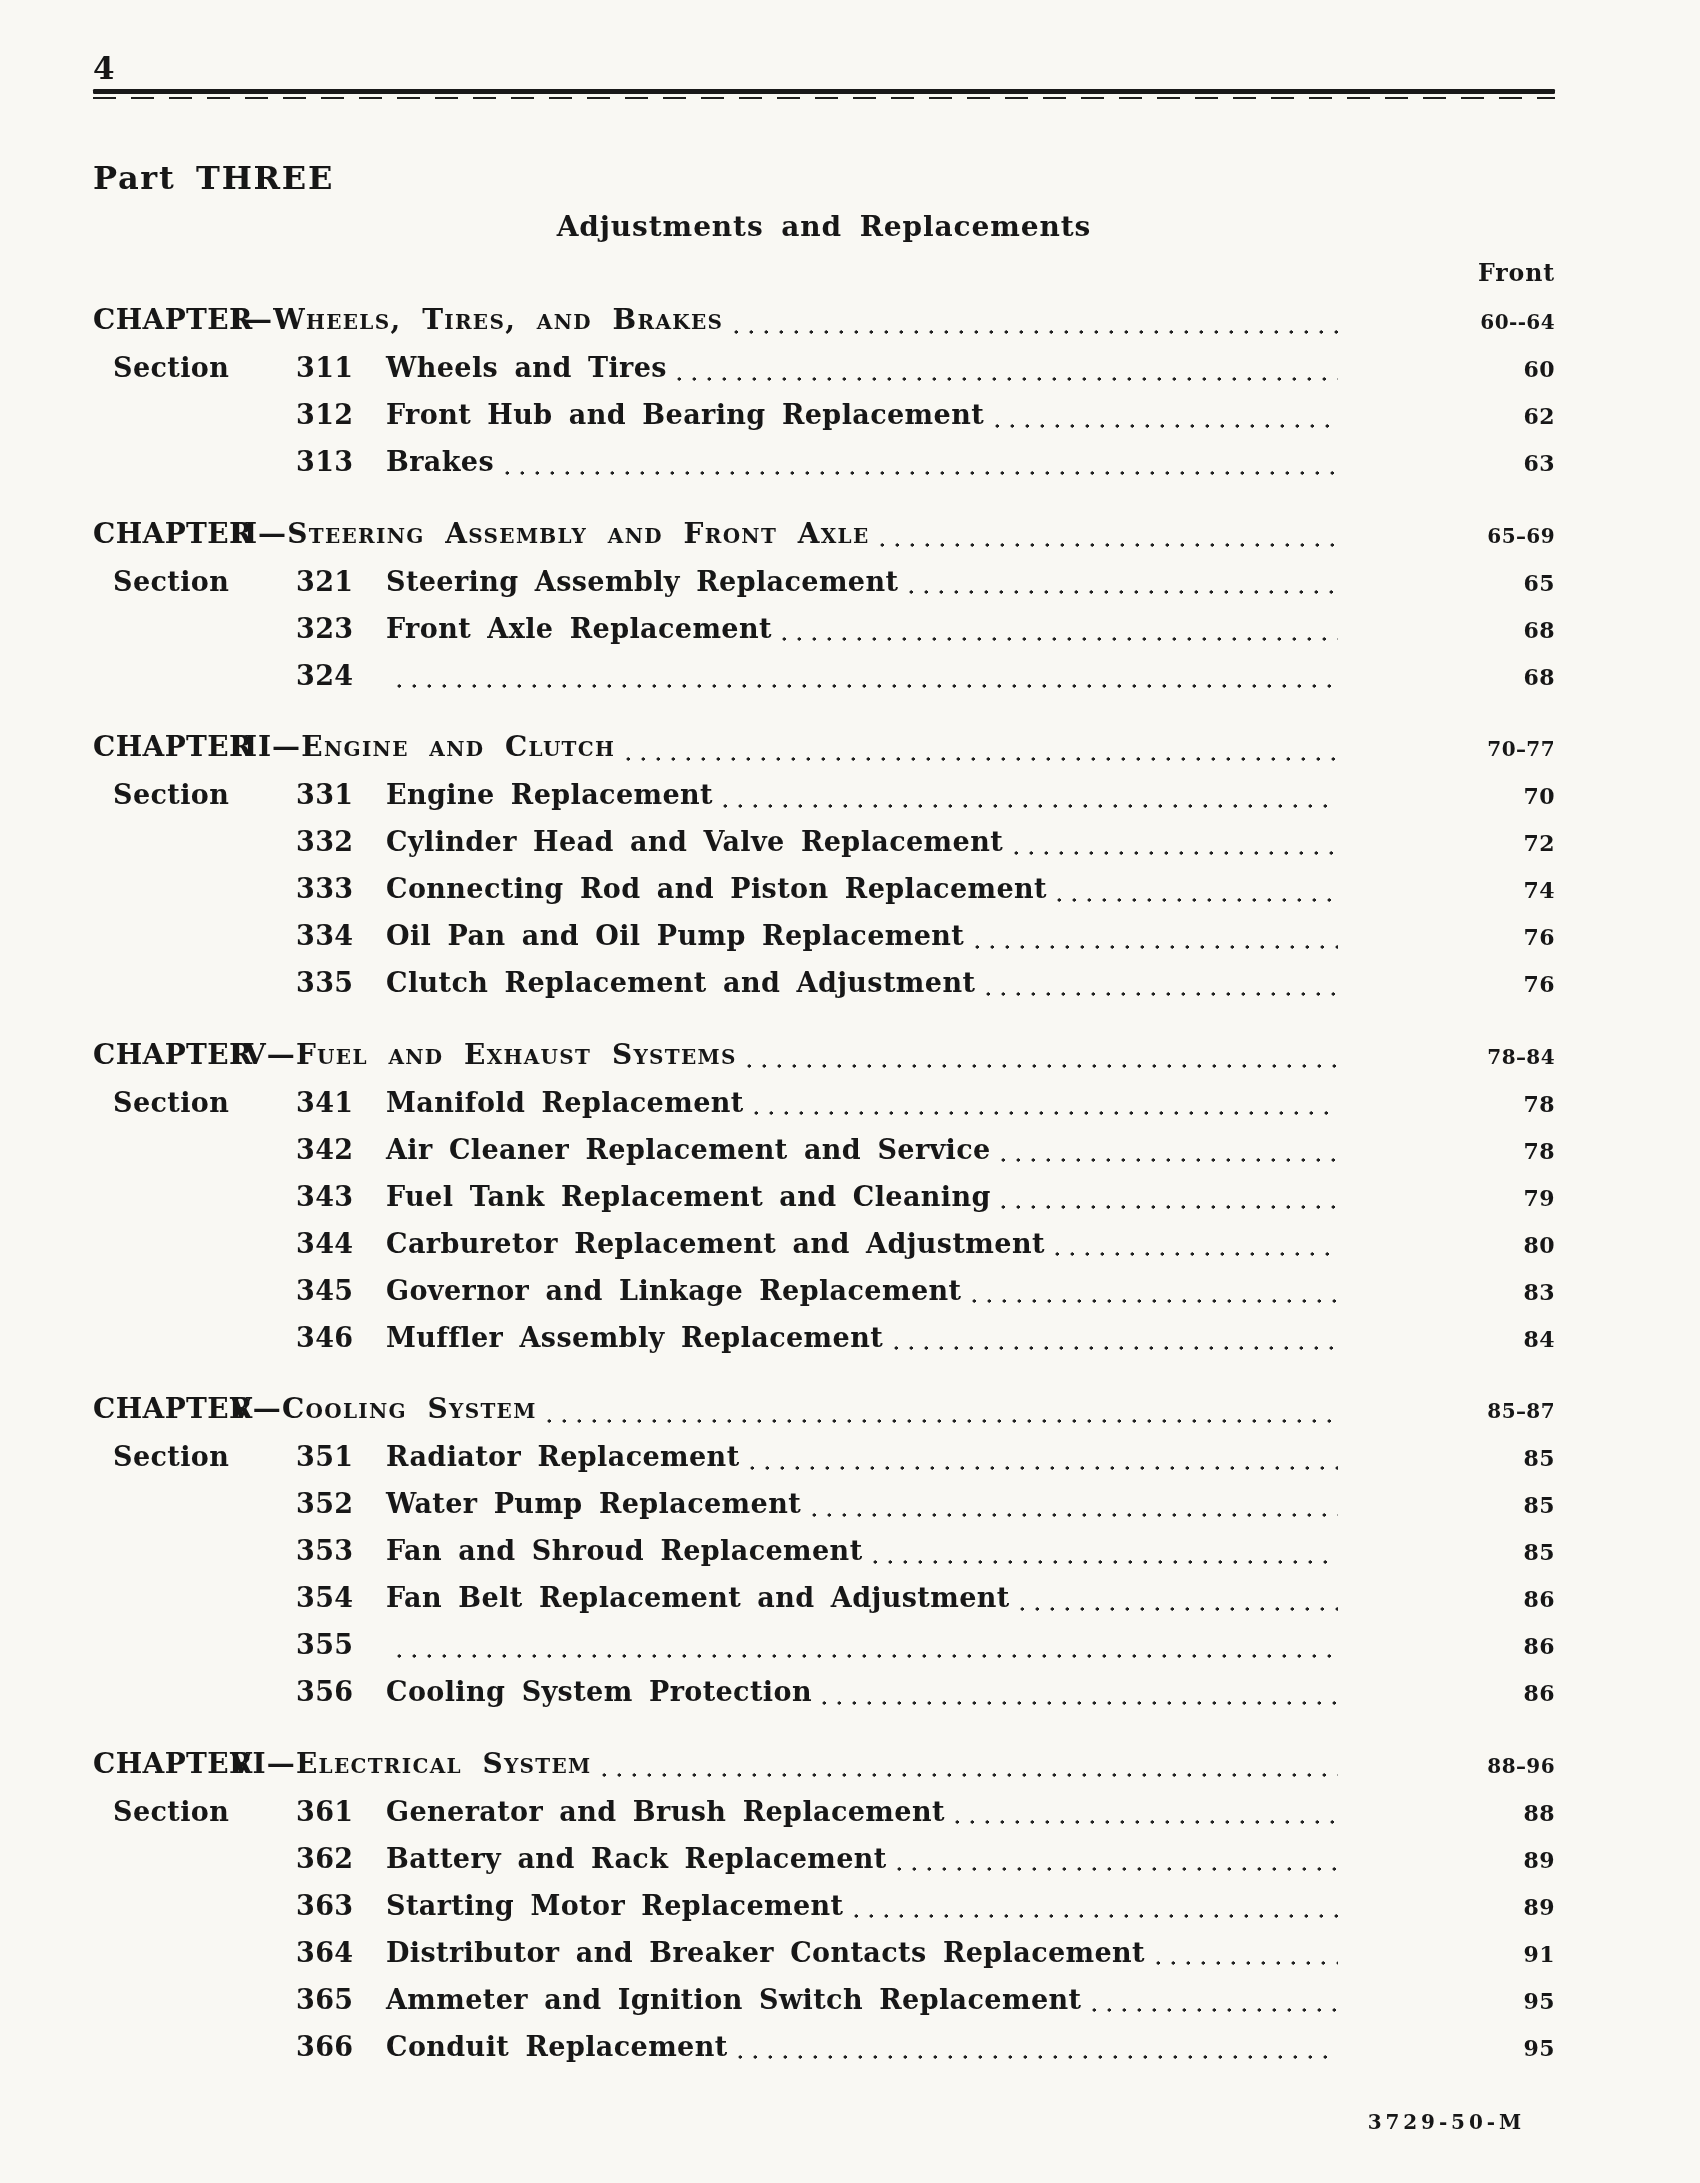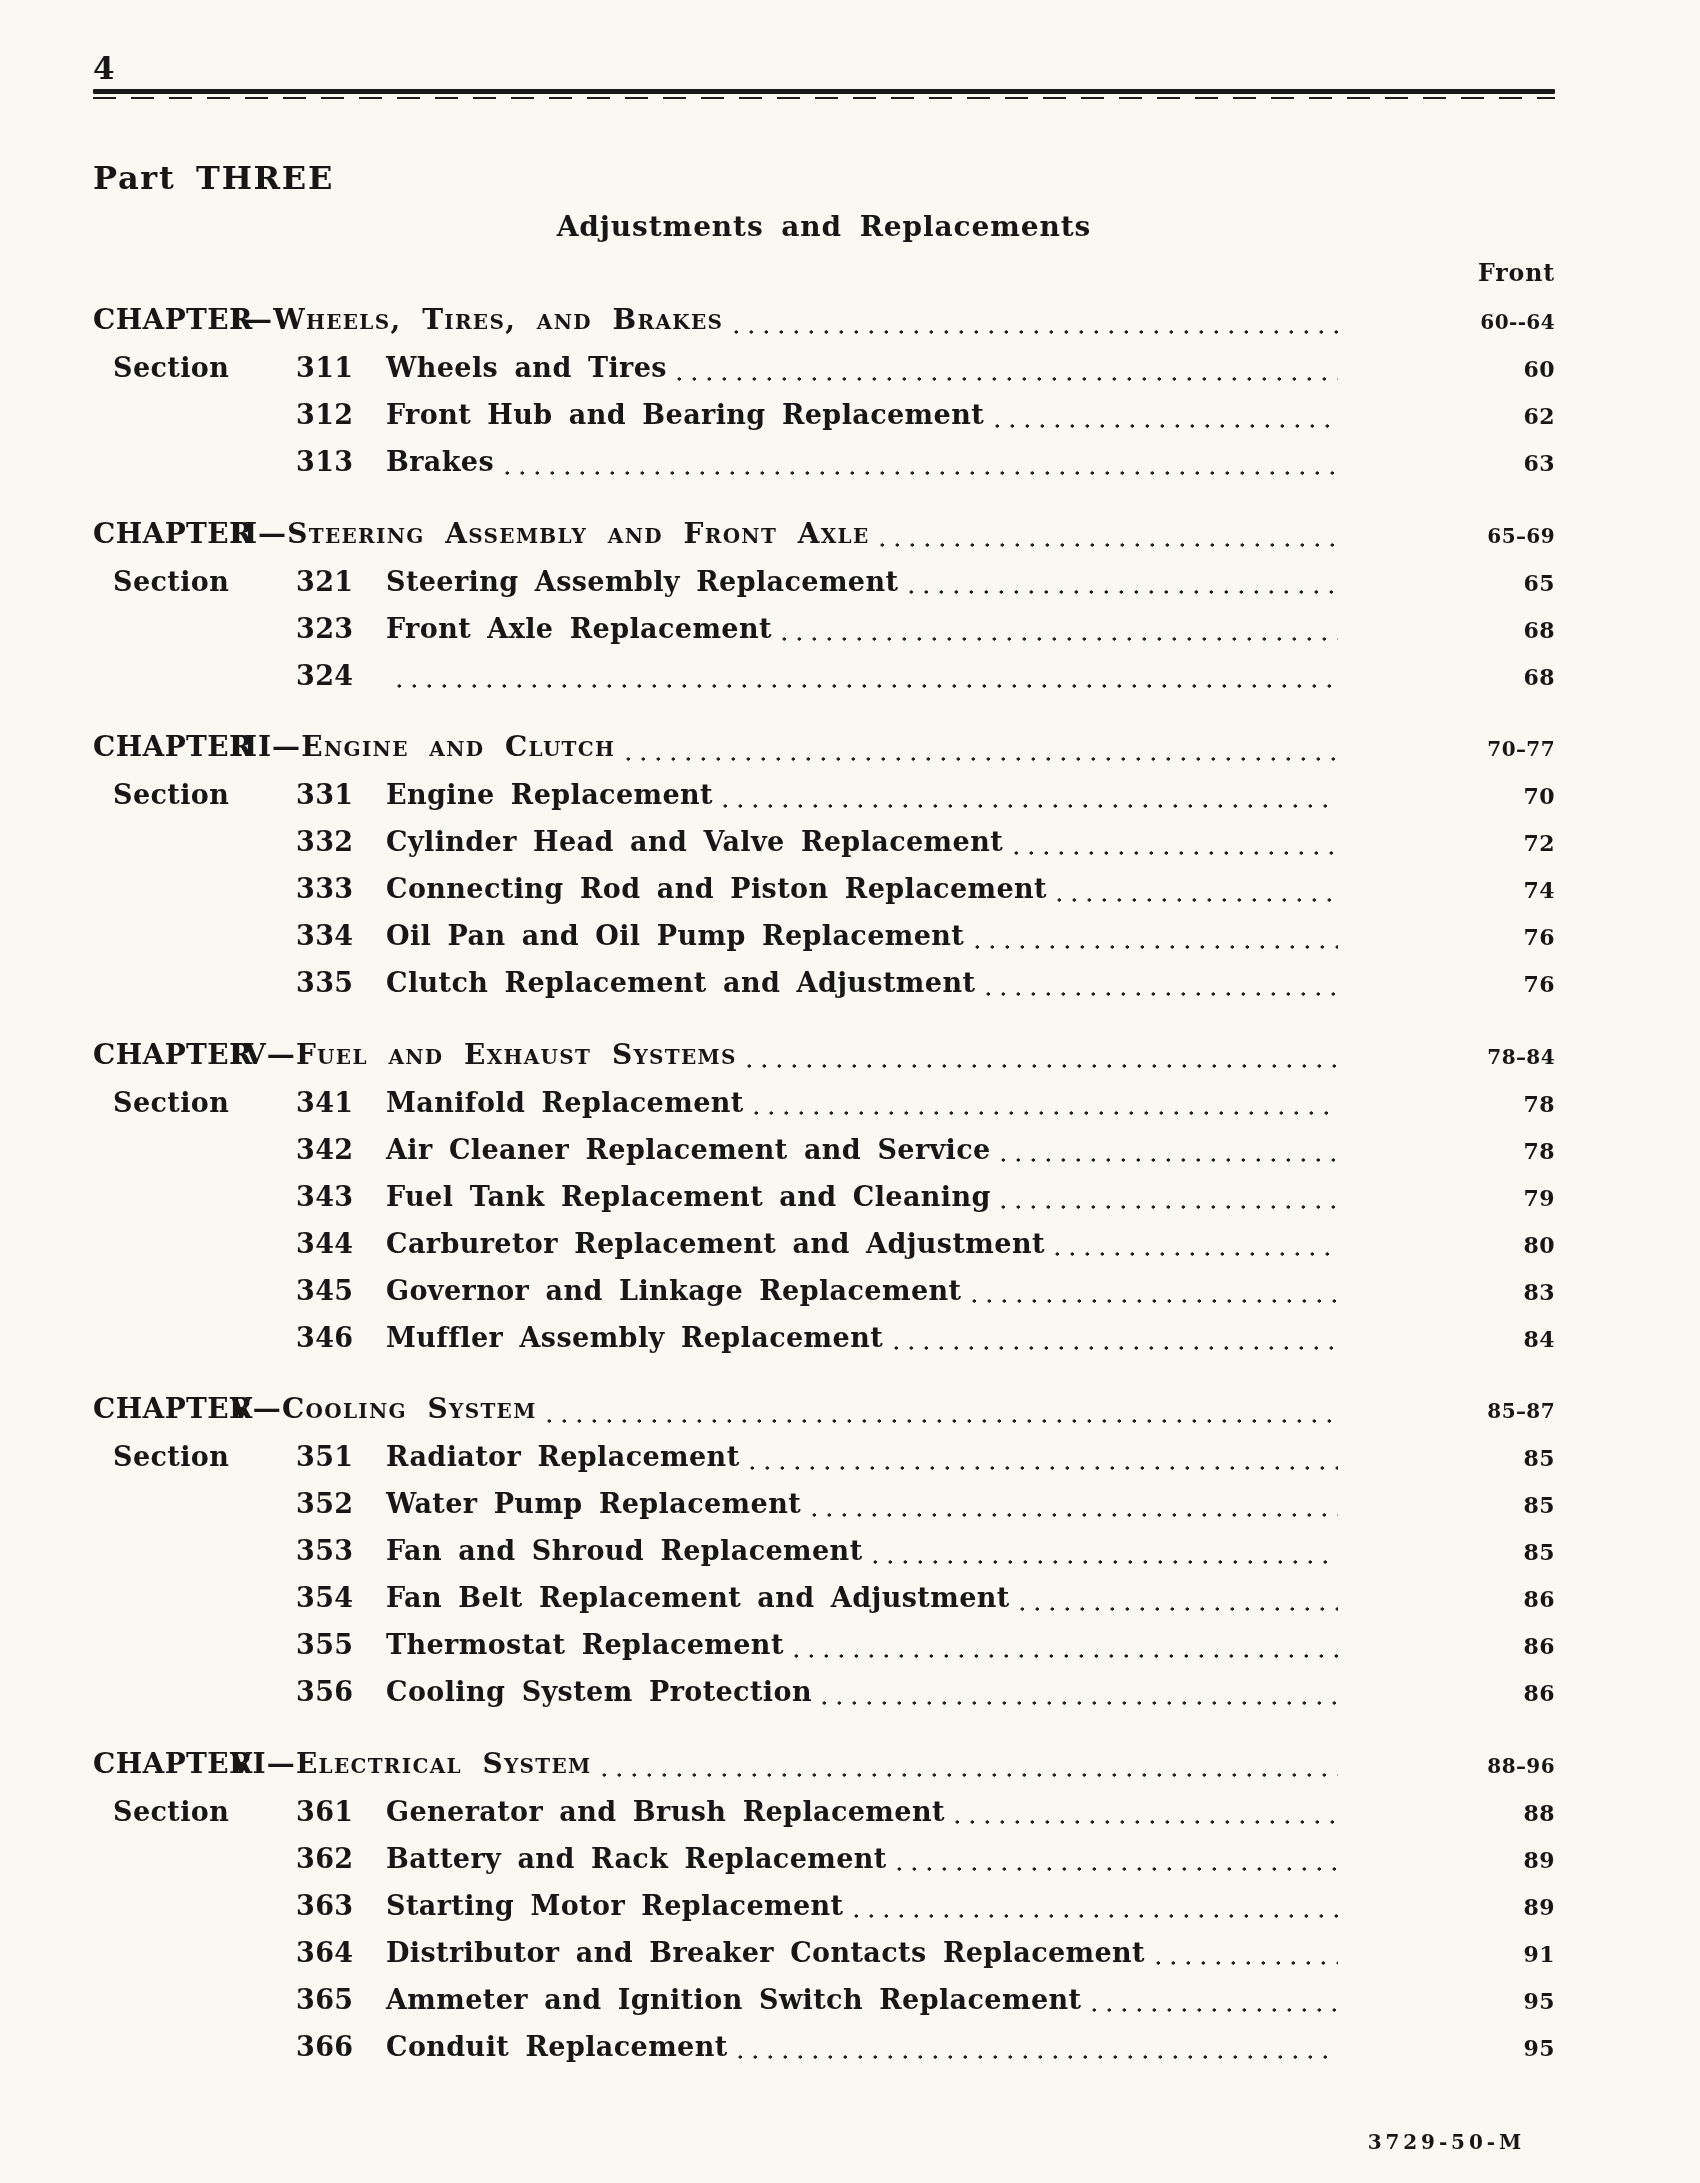--- a/index.html
+++ b/index.html
@@ -91,21 +91,20 @@
     text-align: right;
     font-size: 22px;
   }
   .chapter-row .pg { font-size: 20px; }
   .footer-code {
     position: absolute;
     right: 176px;
     top: 2110px;
     font-size: 20px;
     letter-spacing: 3.9px;
-    margin-top: 20px;
   }
 </style>
 </head>
 <body>
 
 <div class="sheet">
 
   <div class="page-num">4</div>
 
   <div class="rule">
@@ -335,21 +334,20 @@
     <span class="sec-prefix"></span>
     <span class="sec-num">354</span>
     <span class="sec-title">Fan Belt Replacement and Adjustment</span>
     <span class="dots"></span>
     <span class="pg">86</span>
   </div>
 
   <div class="row section-row">
     <span class="sec-prefix"></span>
     <span class="sec-num">355</span>
-    <span class="sec-title">Thermostat Replacement</span>
     <span class="dots"></span>
     <span class="pg">86</span>
   </div>
 
   <div class="row section-row">
     <span class="sec-prefix"></span>
     <span class="sec-num">356</span>
     <span class="sec-title">Cooling System Protection</span>
     <span class="dots"></span>
     <span class="pg">86</span>

